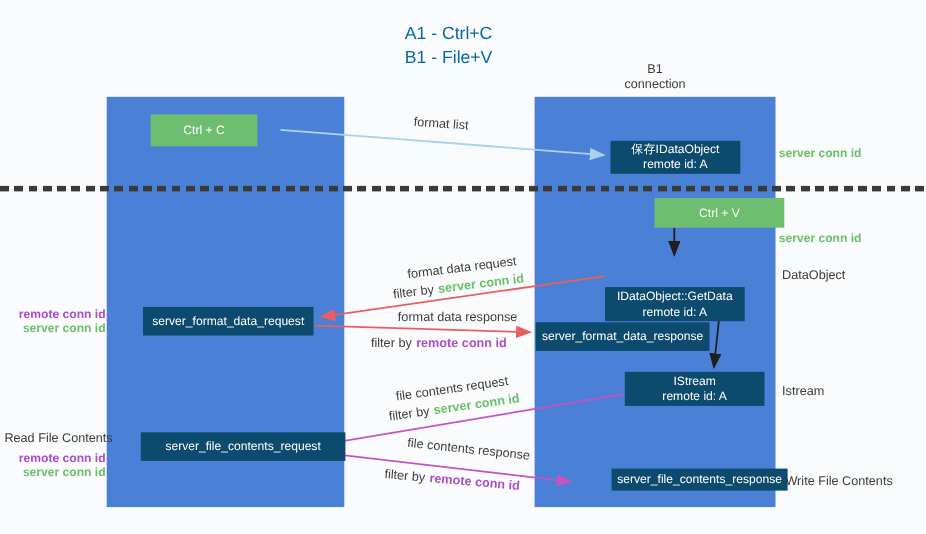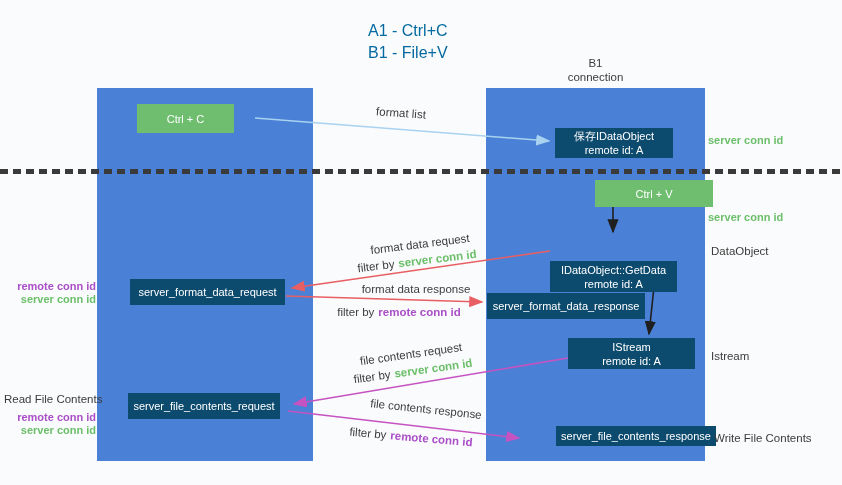--- a/index.html
+++ b/index.html
@@ -114,21 +114,21 @@
     <span>server_format_data_response</span>
   </div>
 
   <div class="box orange" style="left:568px;top:338px;width:127px;height:31px;">
     <div class="twoline">
       <div>IStream</div>
       <div>remote id: A</div>
     </div>
   </div>
 
-  <div class="box orange" style="left:128px;top:393px;width:152px;height:26px;">
+  <div class="box orange" style="left:128px;top:393px;width:186px;height:26px;">
     <span>server_file_contents_request</span>
   </div>
 
   <div class="box orange" style="left:556px;top:426px;width:160px;height:20px;">
     <span>server_file_contents_response</span>
   </div>
 
   <div class="slanted" style="left:401px;top:113px;--r:4deg;">format list</div>
 
   <div class="slanted" style="left:420px;top:244px;--r:-7deg;">format data request</div>

